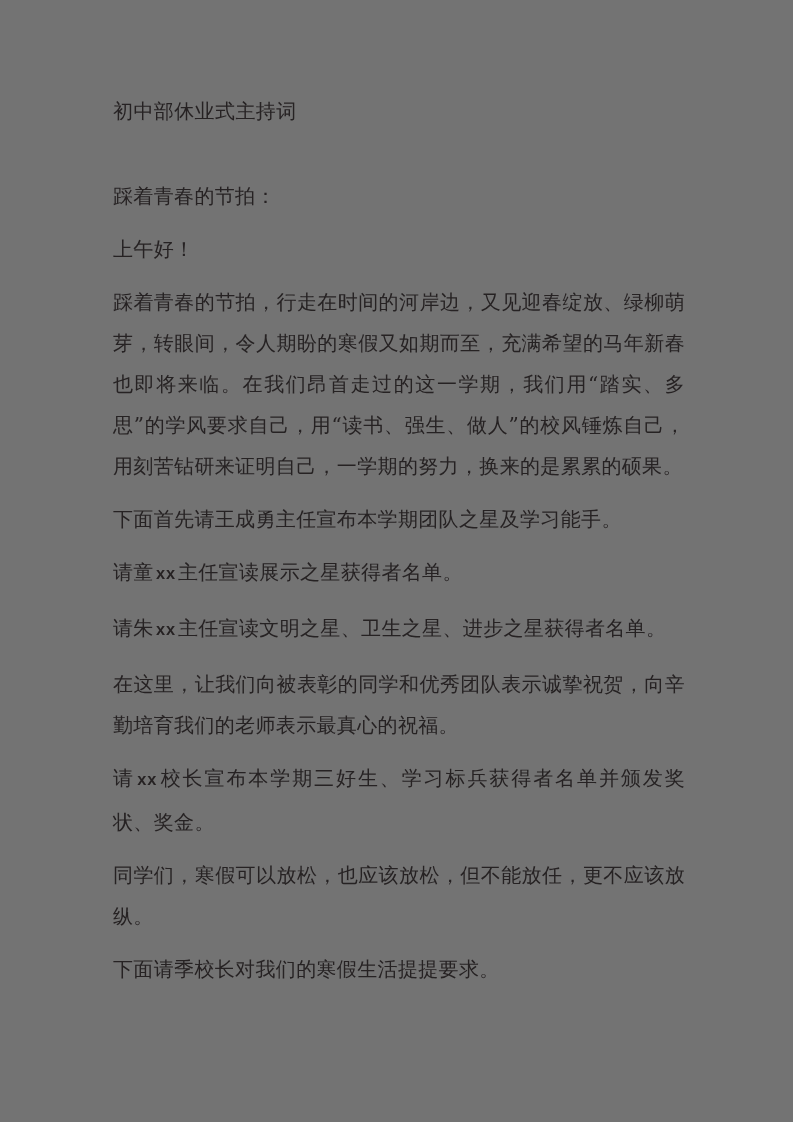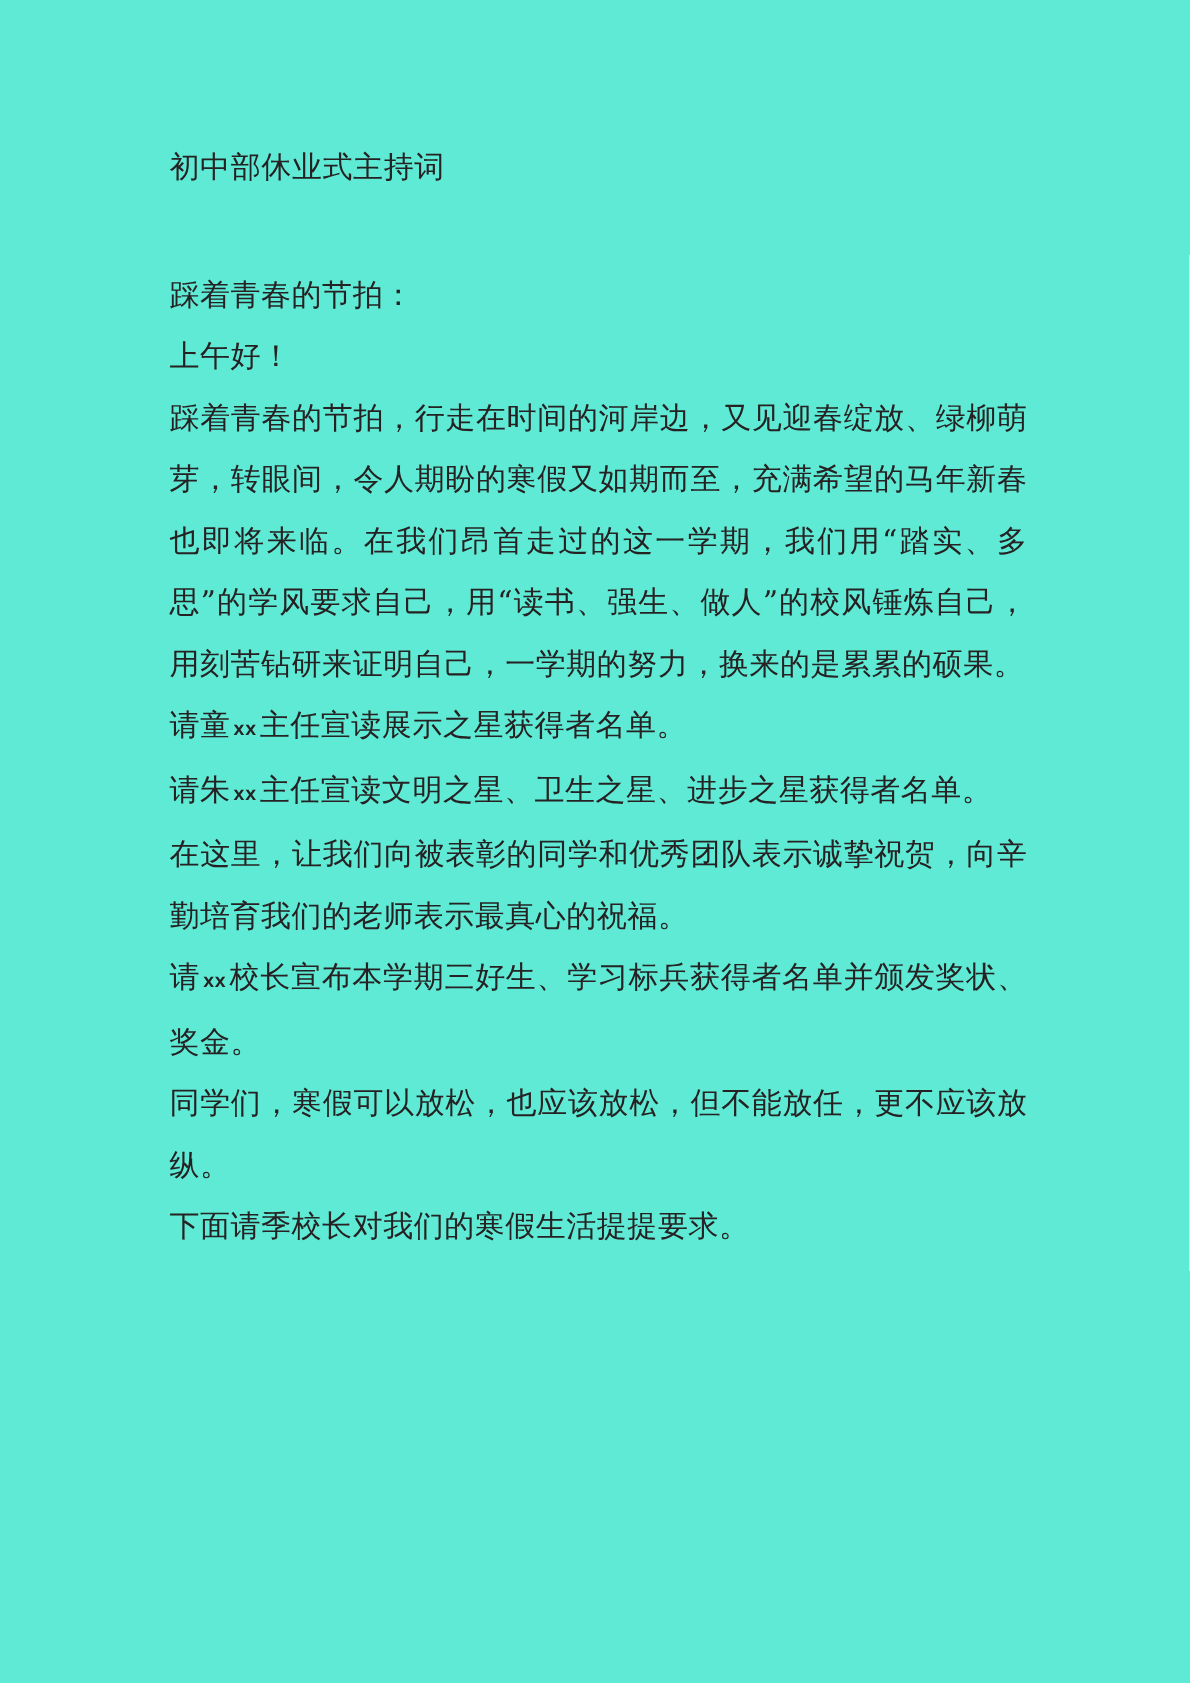--- a/index.html
+++ b/index.html
@@ -12,21 +12,21 @@
     height: 1122px;
     overflow: hidden;
     font-family: "DejaVu Serif", "Liberation Serif", serif;
     color: #231f20;
     -webkit-font-smoothing: antialiased;
   }
   .page {
     position: relative;
     width: 793px;
     height: 1122px;
-    background: #5eead4;
+    background: #737373;
   }
   .doc-body {
     position: absolute;
     left: 113px;
     top: 96px;
     width: 572px;
   }
   .doc-title {
     font-size: 20px;
     line-height: 30px;
@@ -43,26 +43,26 @@
     font-size: 20px;
     line-height: 41px;
     letter-spacing: 0.35px;
     margin: 0;
     text-align: justify;
     text-justify: inter-ideograph;
     color: #262223;
     word-break: break-all;
   }
   .para + .para {
-    margin-top: 0;
+    margin-top: 12px;
   }
   .ph {
-    font-family: Liberation Sans, sans-serif;
+    font-family: Liberation Mono, monospace;
     font-weight: bold;
-    font-size: 13px;
+    font-size: 16px;
     letter-spacing: 0.5px;
     padding: 0 2px;
     vertical-align: baseline;
   }
 </style>
 </head>
 <body>
 
 <div class="page">
   <div class="doc-body">
@@ -70,20 +70,21 @@
     <h1 class="doc-title">初中部休业式主持词</h1>
 
     <div class="title-gap"></div>
 
     <p class="para"><span>踩着青春的节拍：</span></p>
 
     <p class="para"><span>上午好！</span></p>
 
     <p class="para"><span>踩着青春的节拍，行走在时间的河岸边，又见迎春绽放、绿柳萌芽，转眼间，令人期盼的寒假又如期而至，充满希望的马年新春也即将来临。在我们昂首走过的这一学期，我们用“踏实、多思”的学风要求自己，用“读书、强生、做人”的校风锤炼自己，用刻苦钻研来证明自己，一学期的努力，换来的是累累的硕果。</span></p>
 
+    <p class="para"><span>下面首先请王成勇主任宣布本学期团队之星及学习能手。</span></p>
 
     <p class="para"><span>请童<span class="ph">xx</span>主任宣读展示之星获得者名单。</span></p>
 
     <p class="para"><span>请朱<span class="ph">xx</span>主任宣读文明之星、卫生之星、进步之星获得者名单。</span></p>
 
     <p class="para"><span>在这里，让我们向被表彰的同学和优秀团队表示诚挚祝贺，向辛勤培育我们的老师表示最真心的祝福。</span></p>
 
     <p class="para"><span>请<span class="ph">xx</span>校长宣布本学期三好生、学习标兵获得者名单并颁发奖状、奖金。</span></p>
 
 

